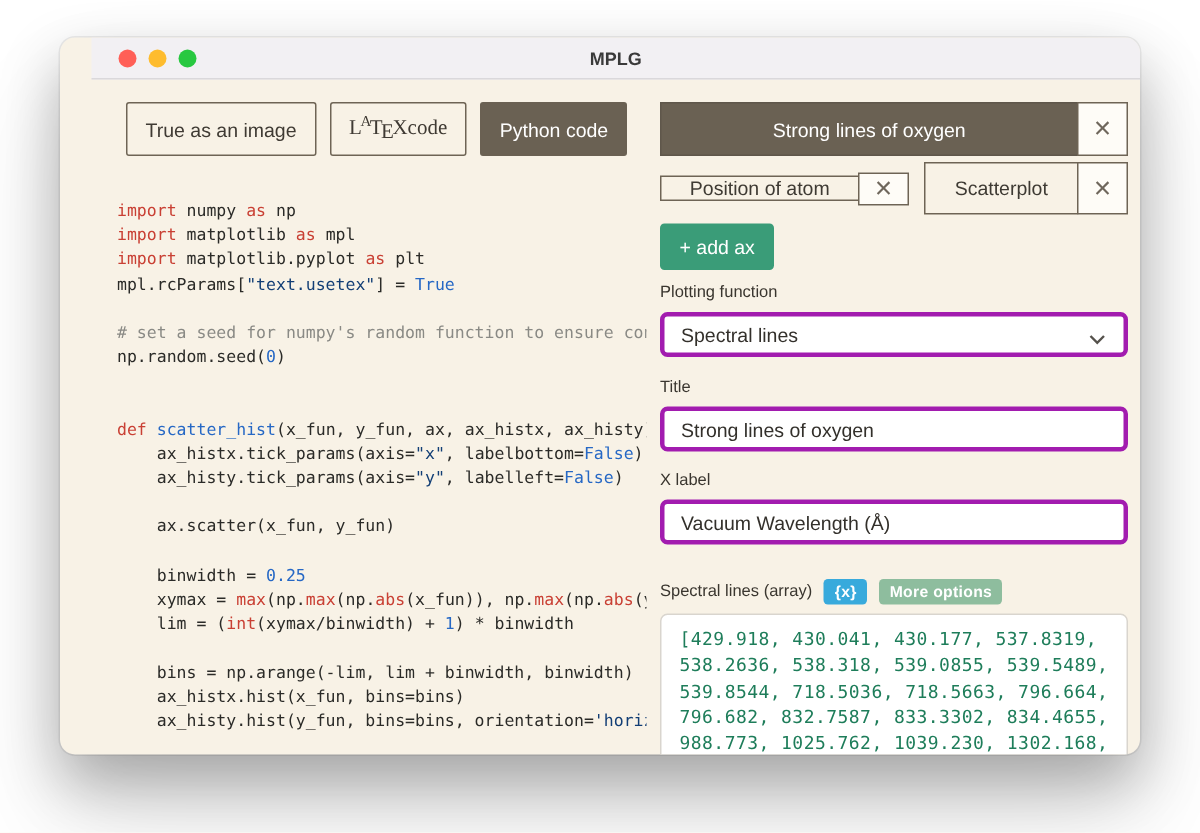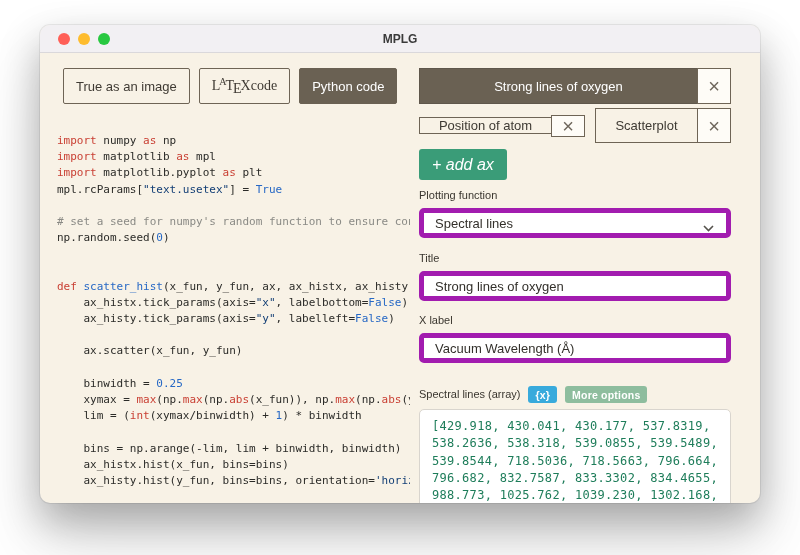--- a/index.html
+++ b/index.html
@@ -4,20 +4,21 @@
 <style>
   * { margin:0; padding:0; box-sizing:border-box; }
   html,body { width:800px; height:555px; background:#ffffff; font-family:"Liberation Sans", sans-serif; }
   .stage { position:relative; width:800px; height:555px; overflow:hidden; }
 
   .window {
     position:absolute; left:40px; top:25px; width:720px; height:478px;
     background:#f8f2e6; border-radius:10px;
     box-shadow:0 0 0 1px rgba(0,0,0,0.07), 0 18px 40px rgba(0,0,0,0.28), 0 40px 70px rgba(0,0,0,0.12);
     overflow:hidden;
+    padding-left:21px;
   }
   .titlebar {
     position:relative; height:28px; background:#f2f0f3; border-bottom:1px solid #dad8db;
     display:flex; align-items:center;
   }
   .lights { position:absolute; left:18px; top:8px; display:flex; gap:8px; }
   .light { width:12px; height:12px; border-radius:50%; }
   .light.red { background:#ff5f57; }
   .light.yellow { background:#febc2e; }
   .light.green { background:#28c840; }
@@ -67,29 +68,29 @@
     width:34px; margin-left:-1px; display:flex; align-items:center; justify-content:center;
     border:1px solid #6e6455; background:#fefcf7; color:#6f675c;
     font-size:20px; font-weight:300; cursor:pointer; line-height:1;
   }
   .tab.small { flex:0 0 166px;align-items:center; }
   .tab.small2 { flex:0 0 136px; }
 
   .add-ax {
     margin-top:6px; display:inline-flex; align-items:center; justify-content:center;
     height:31px; padding:0 13px; background:#3a9c78; color:#ffffff;
-    font-size:16px; border:none; border-radius:3px; cursor:pointer;font-style:italic;
+    font-size:13px; border:none; border-radius:3px; cursor:pointer;
   }
 
   .field-label { margin-top:8px; font-size:11px; color:#3a362f; line-height:15px; }
   .field-label.mt13 { margin-top:13px; }
   .field-label.mt12 { margin-top:12px; }
   .ctrl {
     margin-top:5px; width:100%; height:30px; background:#ffffff;
-    border:5px solid #a21caf; border-radius:5px; padding:0 11px;
+    border:3px solid #a21caf; border-radius:5px; padding:0 11px;
     font-size:13px; color:#33302b; font-family:"Liberation Sans", sans-serif;
     display:flex; align-items:center; position:relative; cursor:pointer;
   }
   input.ctrl { display:block; line-height:28px; }
   .chev { position:absolute; right:12px; top:12px; }
 
   .array-row { margin-top:23px; display:flex; align-items:center; gap:8px; height:17px; }
   .badge {
     display:inline-flex; align-items:center; height:17px; padding:0 7px;
     border-radius:3px; color:#ffffff; font-size:10.5px; font-weight:700; cursor:pointer;

